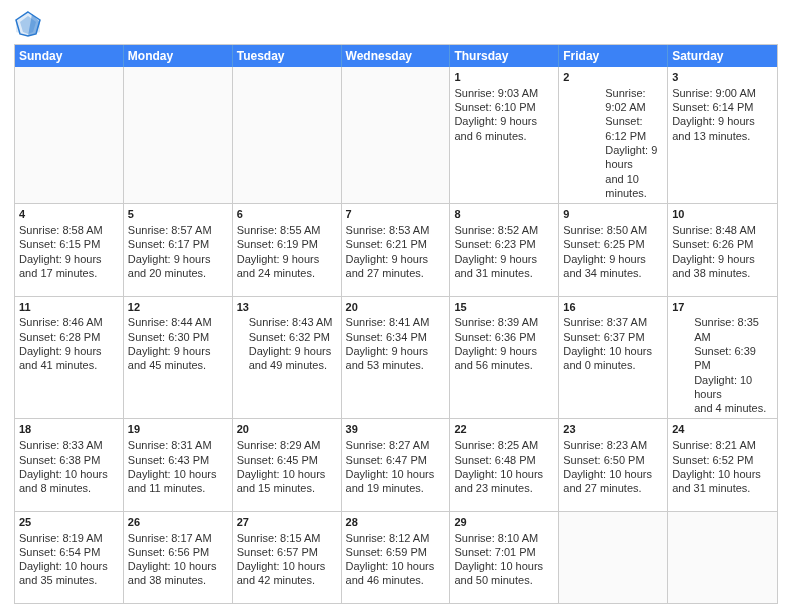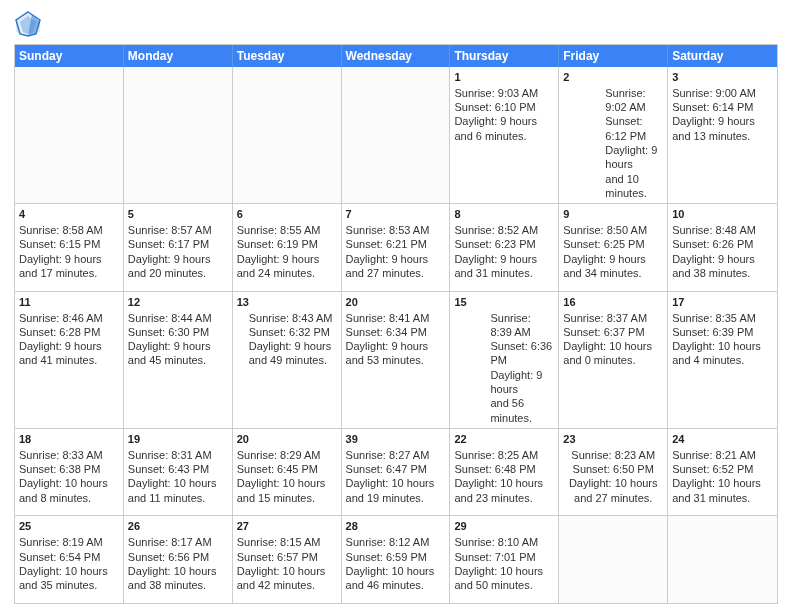--- a/index.html
+++ b/index.html
@@ -244,35 +244,35 @@
           </div>
           <div class="cal-cell">
             <span class="day-num">20</span>
             <div class="cell-text" style="white-space: pre-line;">Sunrise: 8:41 AM
 Sunset: 6:34 PM
 Daylight: 9 hours
 and 53 minutes.</div>
           </div>
           <div class="cal-cell">
             <span class="day-num">15</span>
-            <div class="cell-text" style="white-space: pre-line; margin-left: 36px;">Sunrise: 8:39 AM
+            <div class="cell-text" style="white-space: pre-line;">Sunrise: 8:39 AM
 Sunset: 6:36 PM
 Daylight: 9 hours
 and 56 minutes.</div>
           </div>
           <div class="cal-cell">
             <span class="day-num">16</span>
             <div class="cell-text" style="white-space: pre-line;">Sunrise: 8:37 AM
 Sunset: 6:37 PM
 Daylight: 10 hours
 and 0 minutes.</div>
           </div>
           <div class="cal-cell">
             <span class="day-num">17</span>
-            <div class="cell-text" style="white-space: pre-line;">Sunrise: 8:35 AM
+            <div class="cell-text" style="white-space: pre-line; margin-left: 22px;">Sunrise: 8:35 AM
 Sunset: 6:39 PM
 Daylight: 10 hours
 and 4 minutes.</div>
           </div>
         </div>
         <div class="cal-row">
           <div class="cal-cell">
             <span class="day-num">18</span>
             <div class="cell-text" style="white-space: pre-line;">Sunrise: 8:33 AM
 Sunset: 6:38 PM
@@ -302,21 +302,21 @@
           </div>
           <div class="cal-cell">
             <span class="day-num">22</span>
             <div class="cell-text" style="white-space: pre-line;">Sunrise: 8:25 AM
 Sunset: 6:48 PM
 Daylight: 10 hours
 and 23 minutes.</div>
           </div>
           <div class="cal-cell">
             <span class="day-num">23</span>
-            <div class="cell-text" style="white-space: pre-line; text-align: center;">Sunrise: 8:23 AM
+            <div class="cell-text" style="white-space: pre-line;">Sunrise: 8:23 AM
 Sunset: 6:50 PM
 Daylight: 10 hours
 and 27 minutes.</div>
           </div>
           <div class="cal-cell">
             <span class="day-num">24</span>
             <div class="cell-text" style="white-space: pre-line;">Sunrise: 8:21 AM
 Sunset: 6:52 PM
 Daylight: 10 hours
 and 31 minutes.</div>

